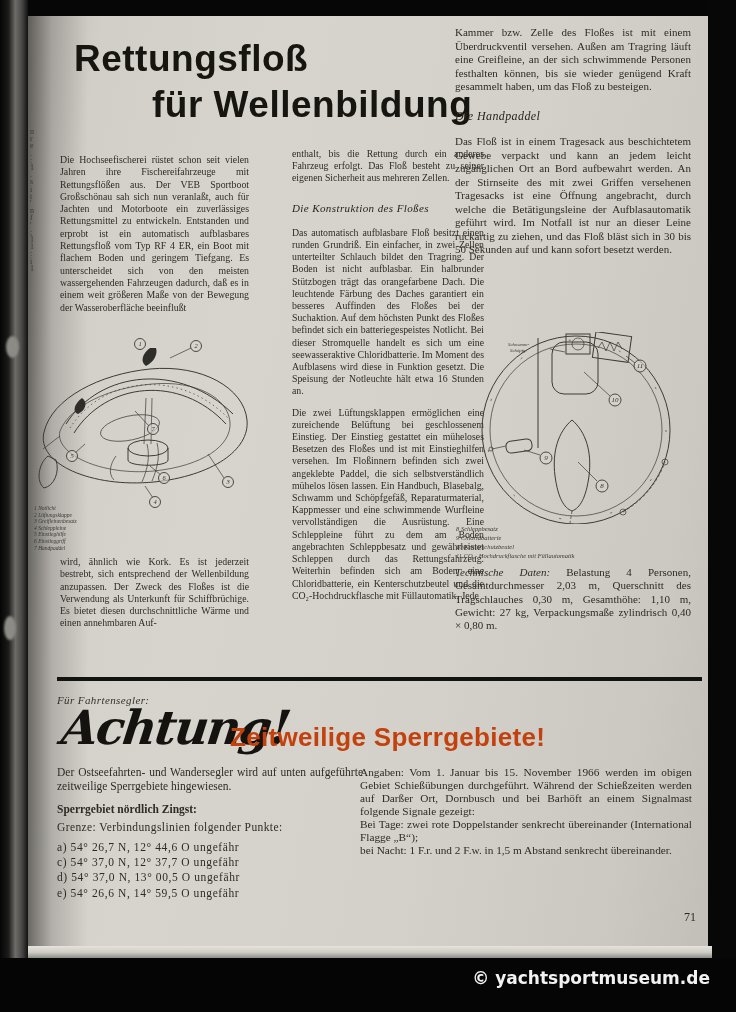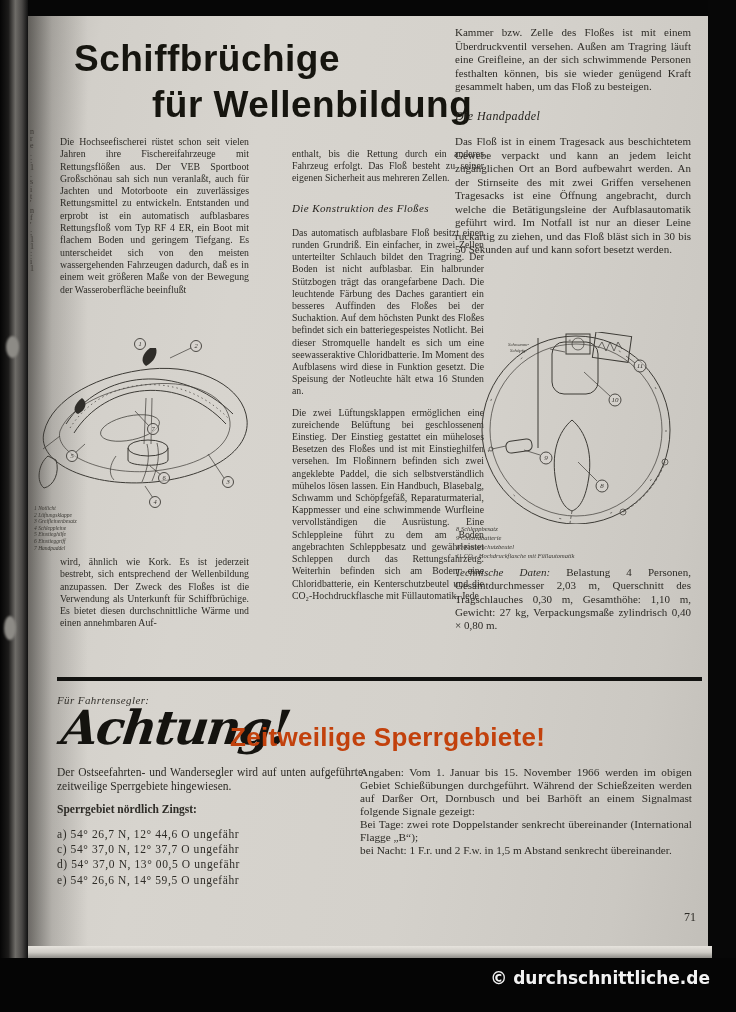--- a/index.html
+++ b/index.html
@@ -35,21 +35,21 @@
   .title-l1,.title-l2{
     position:absolute;color:#16150f;
     font-family:"Liberation Sans",sans-serif;font-weight:700;
     font-size:37px;letter-spacing:.5px;white-space:nowrap;
   }
   .title-l1{left:74px;top:38px;}
   .title-l2{left:152px;top:84px;}
 
   .col{position:absolute;color:#2d2b26;text-align:justify;}
   .col p{margin:0 0 9px 0;}
-  .col1{left:60px;top:136px;width:189px;font-size:9.8px;line-height:12.3px;}
+  .col1{left:60px;top:154px;width:189px;font-size:9.8px;line-height:12.3px;}
   .col1b{left:60px;top:556px;width:189px;font-size:9.8px;line-height:12.3px;}
   .col2{left:256px;top:148px;width:192px;font-size:9.8px;line-height:12.2px;margin-left:36px;}
   .col3{left:455px;top:26px;width:236px;font-size:11px;line-height:13.5px;}
   .subhead{
     font-style:italic;font-weight:400;font-size:11px;color:#26241f;
     margin:17px 0 13px 0;text-align:left;letter-spacing:.4px;
   }
   .col3 .subhead{font-size:12px;margin:16px 0 12px 0;}
 
   .figure{position:absolute;}
@@ -79,21 +79,21 @@
     font-size:47px;color:#14130f;transform:skewX(-7deg);letter-spacing:-2px;
     white-space:nowrap;
   }
   .sperr{
     position:absolute;left:230px;top:722px;
     font-family:"Liberation Sans",sans-serif;font-weight:700;
     font-size:26px;color:#c2410c;letter-spacing:.3px;white-space:nowrap;
   }
   .notice-left{position:absolute;left:57px;top:766px;width:306px;color:#2d2b26;}
   .notice-left .intro{font-size:11.5px;line-height:13.5px;text-align:justify;margin:0 0 10px 0;}
-  .notice-left .area-head{font-size:11.5px;font-weight:700;margin:0 0 12px 0;}
+  .notice-left .area-head{font-size:11.5px;font-weight:700;margin:0 0 6px 0;}
   .notice-left .border-label{font-size:11.5px;margin:0 0 7px 0;letter-spacing:.4px;}
   .notice-left .pt{font-size:11.5px;line-height:15.2px;letter-spacing:.6px;}
   .notice-right{position:absolute;left:360px;top:766px;width:332px;color:#2d2b26;
     font-size:11.3px;line-height:13px;text-align:justify;}
   .notice-right p{margin:0;}
   .pagenum{position:absolute;left:684px;top:910px;font-size:12px;color:#2d2b26;}
 
   .bottom-edge{
     position:absolute;left:28px;top:946px;width:684px;height:14px;
     background:linear-gradient(180deg,#e6e3dd 0%,#cfccc6 45%,#8f8d88 85%,#3a3936 100%);
@@ -135,21 +135,21 @@
 n
 f
 '
 ;
 1
 1
 :
 i
 1</div>
 
-<div class="title-l1">Schiffbrüchige</div>
+<div class="title-l1">Rettungsfloß</div>
 <div class="title-l2">für Wellenbildung</div>
 
 <div class="col col1">
   <p>Die Hochseefischerei rüstet schon seit vielen Jahren ihre Fischereifahrzeuge mit Rettungsflößen aus. Der VEB Sportboot Großschönau sah sich nun veranlaßt, auch für Jachten und Motorboote ein zuverlässiges Rettungsmittel zu entwickeln. Entstanden und erprobt ist ein automatisch aufblasbares Rettungsfloß vom Typ RF 4 ER, ein Boot mit flachem Boden und geringem Tiefgang. Es unterscheidet sich von den meisten wassergehenden Fahrzeugen dadurch, daß es in einem weit größeren Maße von der Bewegung der Wasseroberfläche beeinflußt</p>
 </div>
 
 <div class="figure" style="left:30px;top:336px;">
   <svg class="fig-svg" width="232" height="172" viewBox="0 0 232 172">
     <path class="ln" d="M14,96 C22,62 70,38 120,33 C172,28 214,52 217,84 C220,114 182,140 124,146 C62,152 6,128 14,96 Z"></path>
     <path class="thin" d="M30,95 C40,70 78,52 122,48 C166,44 198,62 200,86 C202,110 172,130 124,135 C72,140 24,118 30,95 Z"></path>
@@ -264,29 +264,30 @@
 
 <div class="divider"></div>
 
 <div class="kicker">Für Fahrtensegler:</div>
 <div class="achtung">Achtung!</div>
 <div class="sperr">Zeitweilige Sperrgebiete!</div>
 
 <div class="notice-left">
   <p class="intro">Der Ostseefahrten- und Wandersegler wird auf unten aufgeführte zeitweilige Sperrgebiete hingewiesen.</p>
   <div class="area-head">Sperrgebiet nördlich Zingst:</div>
+  <div class="border-label">Grenze: Verbindungslinien folgender Punkte:</div>
   <div class="pt">a) 54° 26,7 N, 12° 44,6 O ungefähr</div>
   <div class="pt">c) 54° 37,0 N, 12° 37,7 O ungefähr</div>
   <div class="pt">d) 54° 37,0 N, 13° 00,5 O ungefähr</div>
   <div class="pt">e) 54° 26,6 N, 14° 59,5 O ungefähr</div>
 </div>
 
 <div class="notice-right">
   <p>Angaben: Vom 1. Januar bis 15. November 1966 werden im obigen Gebiet Schießübungen durchgeführt. Während der Schießzeiten werden auf Darßer Ort, Dornbusch und bei Barhöft an einem Signalmast folgende Signale gezeigt:</p>
   <p>Bei Tage: zwei rote Doppelstander senkrecht übereinander (International Flagge „B“);</p>
   <p>bei Nacht: 1 F.r. und 2 F.w. in 1,5 m Abstand senkrecht übereinander.</p>
 </div>
 
 <div class="pagenum">71</div>
 
 <div class="bottom-edge"></div>
 <div class="bottom-black"></div>
-<div class="watermark">© durchschnittliche.de</div>
+<div class="watermark">© yachtsportmuseum.de</div>
 
 </body></html>

